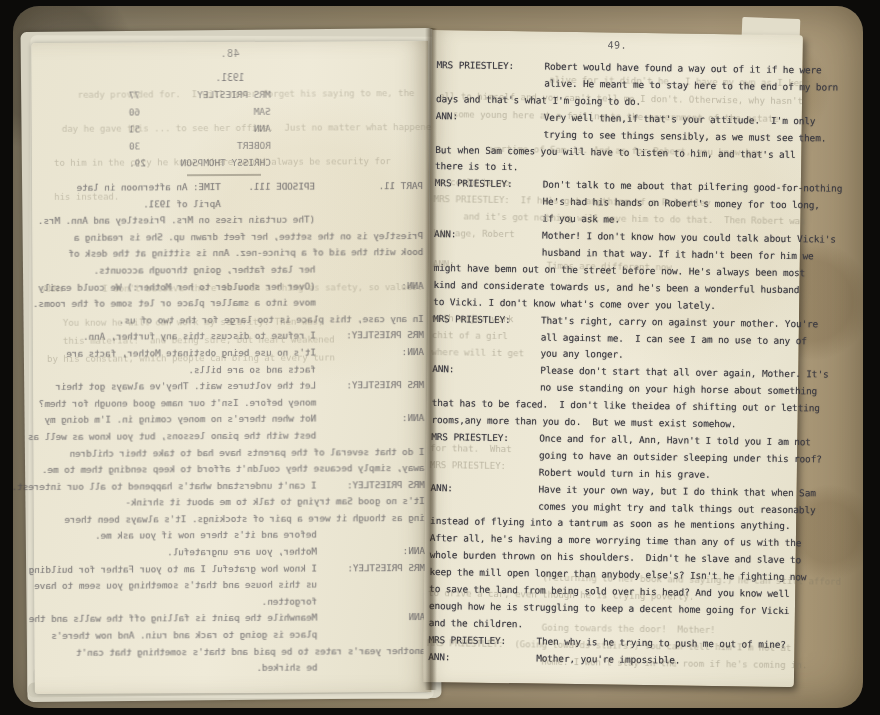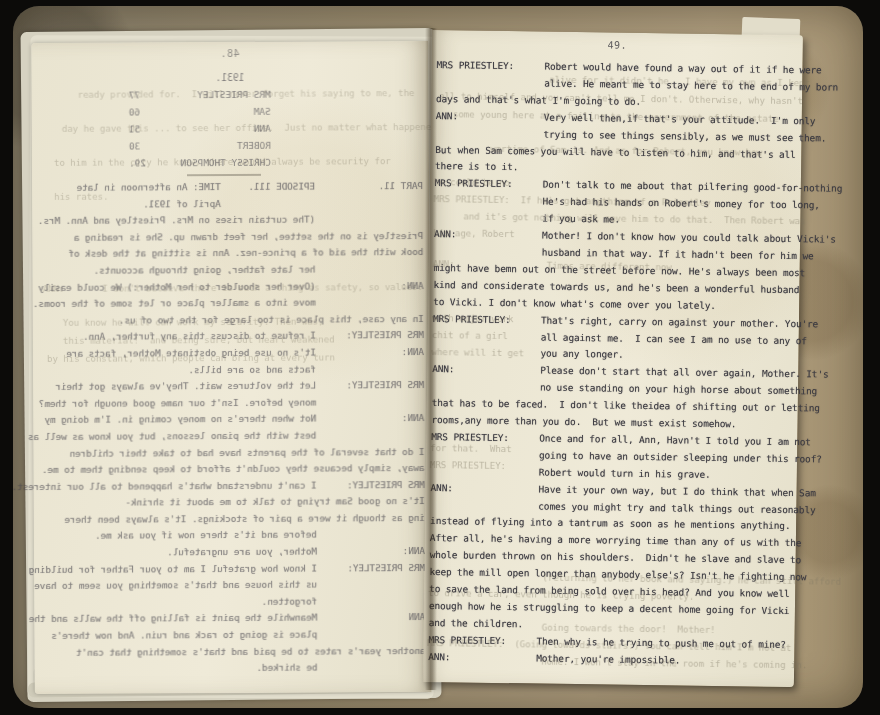--- a/index.html
+++ b/index.html
@@ -72,21 +72,21 @@
   <div class="stack s3"></div>
   <div class="stack s4"></div>
   <div class="tab"></div>
   <div class="underpage"></div>
 
   <div class="page left">
     <div class="ghost-layer" id="ghostL">
         <span class="ghost" style="left: 46px; top: 46px;">ready provided for.  I will never forget his saying to me, the</span>
         <span class="ghost" style="left: 30px; top: 80px;">day he gave this ... to see her office.  Just no matter what happened</span>
         <span class="ghost" style="left: 22px; top: 114px;">to him in the city he knew, there would always be security for</span>
-        <span class="ghost" style="left: 22px; top: 148px;">his rates.</span>
+        <span class="ghost" style="left: 22px; top: 148px;">his instead.</span>
         <span class="ghost" style="left: 10px; top: 240px;">ANN:       I don't believe there is such a thing as safety, so values.</span>
         <span class="ghost" style="left: 30px; top: 274px;">You know he will can work my security. Then was,</span>
         <span class="ghost" style="left: 30px; top: 292px;">this material!  and being sure, but heart weakened</span>
         <span class="ghost" style="left: 14px; top: 310px;">by his constant, which people can bring at every turn</span>
       </div>
     <div class="mirror">
       <div class="pn">48.</div>
       <div class="year">1931.</div>
       <div class="cast" id="castList">
           <div class="cast-row"><span class="cast-name">MRS PRIESTLEY</span><span class="cast-age">77</span></div>

